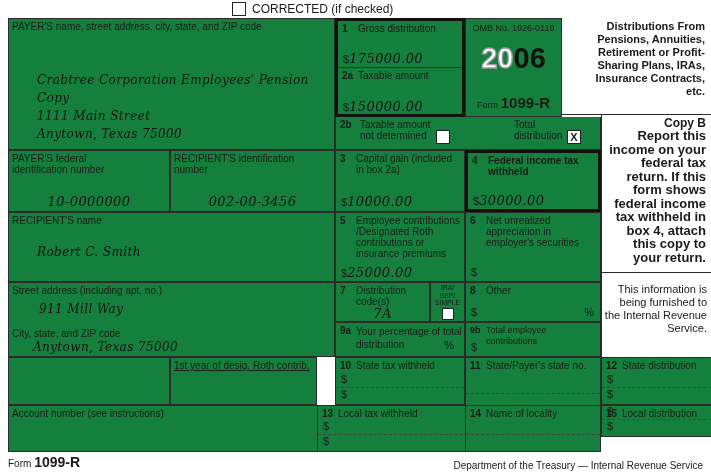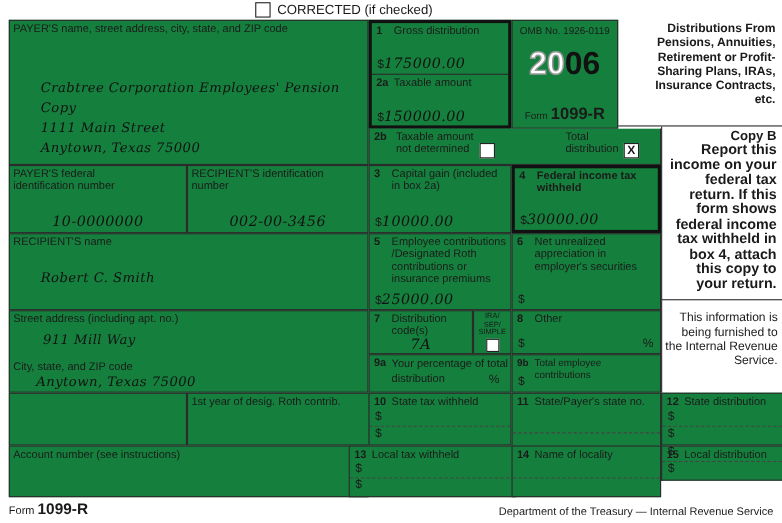--- a/index.html
+++ b/index.html
@@ -220,21 +220,21 @@
     <div class="lblrow" style="font-size:9px;">
         <span class="bnum">9b</span>
         <span class="blabel">Total employee contributions</span>
       </div>
     <span class="abs dollar" style="left:5px; bottom:3px;">$</span>
   </div>
 
   <div class="abs rt" style="left:601px; top:273px; width:110px; height:84px; border-left:1px solid #2b2b2b; box-sizing:border-box; font-size:11px; line-height:13px; padding:10px 4px 0 2px;">This information is being furnished to the Internal Revenue Service.</div>
 
   <div class="cell" style="left:8px; top:357px; width:162px; height:48px;"></div>
-  <div class="cell" style="left:170px; top:357px; width:166px; height:48px;">
+  <div class="cell" style="left:170px; top:357px; width:147px; height:48px;text-decoration:underline;">
     <div class="pad">1st year of desig. Roth contrib.</div>
   </div>
 
   <div class="cell" style="left:335px; top:357px; width:130px; height:48px;">
     <div class="lblrow">
         <span class="bnum">10</span>
         <span class="blabel">State tax withheld</span>
       </div>
     <div class="mrows">
         <div class="mrow dashed"><span>$</span></div>

